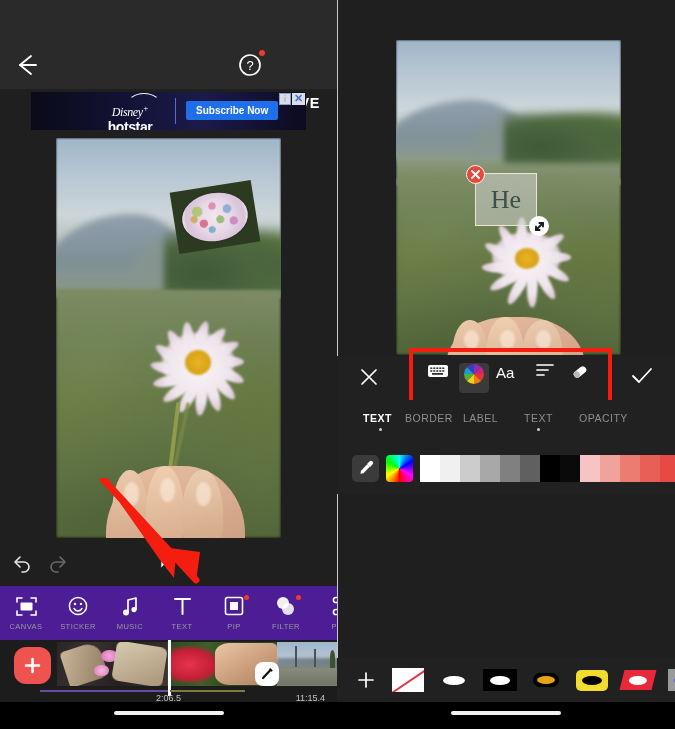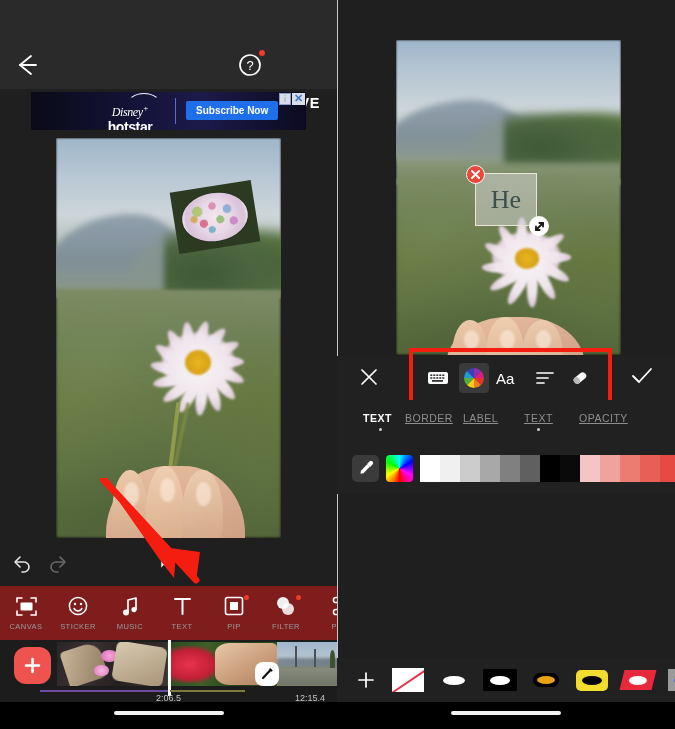--- a/index.html
+++ b/index.html
@@ -209,21 +209,21 @@
 
   
   .undo-redo { position: absolute; left: 12px; top: 553px; width: 70px; height: 26px; }
   .ur-btn { position: absolute; width: 22px; height: 22px; cursor: pointer; }
   .ur-undo { left: 0; top: 0; }
   .ur-redo { left: 34px; top: 0; }
 
   
   .l-toolbar {
     position: absolute; left: 0; top: 586px; width: 337px; height: 54px;
-    background: #7f1d1d; display: flex; align-items: center;
+    background: #4c1d95; display: flex; align-items: center;
   }
   .tool {
     position: relative; flex: 0 0 auto; width: 52px; height: 54px;
     display: flex; flex-direction: column; align-items: center; justify-content: center;
     cursor: pointer;
   }
   .tool-ico { height: 22px; display: flex; align-items: center; justify-content: center; }
   .tool-lbl { margin-top: 5px; color: #9a9a9a; font-size: 7.5px; letter-spacing: .45px; }
   .tool-dot {
     position: absolute; top: 9px; right: 11px; width: 5px; height: 5px;
@@ -339,36 +339,36 @@
   .r-editbar {
     position: absolute; left: 337px; top: 356px; width: 338px; height: 44px;
     background: #212121;
   }
   .eb-close { position: absolute; left: 22px; top: 11px; width: 20px; height: 20px; cursor: pointer; }
   .eb-check { position: absolute; right: 22px; top: 11px; width: 22px; height: 20px; cursor: pointer; }
   .eb-tools {
     position: absolute; left: 82px; top: 2px; width: 180px; height: 40px;
     display: flex; align-items: center; justify-content: space-between; padding: 0 4px;
   }
-  .eb-tool { width: 30px; height: 30px; display: flex; align-items: center; justify-content: center; cursor: pointer; border-radius: 4px; }
+  .eb-tool { width: 30px; height: 30px; display: flex; justify-content: center; cursor: pointer; border-radius: 4px; }
   .eb-tool.active { background: #3a3a3a; }
 
   .red-highlight {
     position: absolute; left: 409px; top: 348px; width: 203px; height: 57px;
     border: 4px solid #f41d0f; pointer-events: none;
   }
 
   
   .r-tabs {
     position: absolute; left: 337px; top: 400px; width: 338px; height: 42px;
     background: #212121;
   }
   .tab { position: absolute; top: 12px; font-size: 10.5px; letter-spacing: .5px; cursor: pointer; }
   .tab-active { color: #ffffff; font-weight: bold; }
-  .tab-inactive { color: #8e8e8e; text-decoration: underline; }
+  .tab-inactive { color: #8e8e8e; }
   .tab-dot { position: absolute; top: 28px; width: 3px; height: 3px; border-radius: 50%; background: #cfcfcf; }
 
   
   .r-palette {
     position: absolute; left: 337px; top: 442px; width: 338px; height: 52px;
     background: #212121; display: flex; align-items: center;
   }
   .eyedrop {
     width: 27px; height: 27px; margin-left: 15px; background: #3b3b3b;
     border-radius: 5px; display: flex; align-items: center; justify-content: center;
@@ -607,21 +607,21 @@
       <div class="playhead"></div>
       <div class="magic-btn">
         <svg width="14" height="14" viewBox="0 0 14 14">
             <path d="M3 11 L10 3.5" stroke="#111" stroke-width="2.2" stroke-linecap="round"></path>
             <path d="M10.2 2.2 L11.6 3.6" stroke="#111" stroke-width="2" stroke-linecap="round"></path>
           </svg>
       </div>
       <div class="track-purple"></div>
       <div class="track-olive"></div>
       <div class="time-cur">2:06.5</div>
-      <div class="time-tot">12:15.4</div>
+      <div class="time-tot">11:15.4</div>
     </div>
 
     <div class="home-bar-wrap">
       <div class="home-bar"></div>
     </div>
   </div>
 
   <div class="panel-divider"></div>
 
   <div class="panel panel-right">

